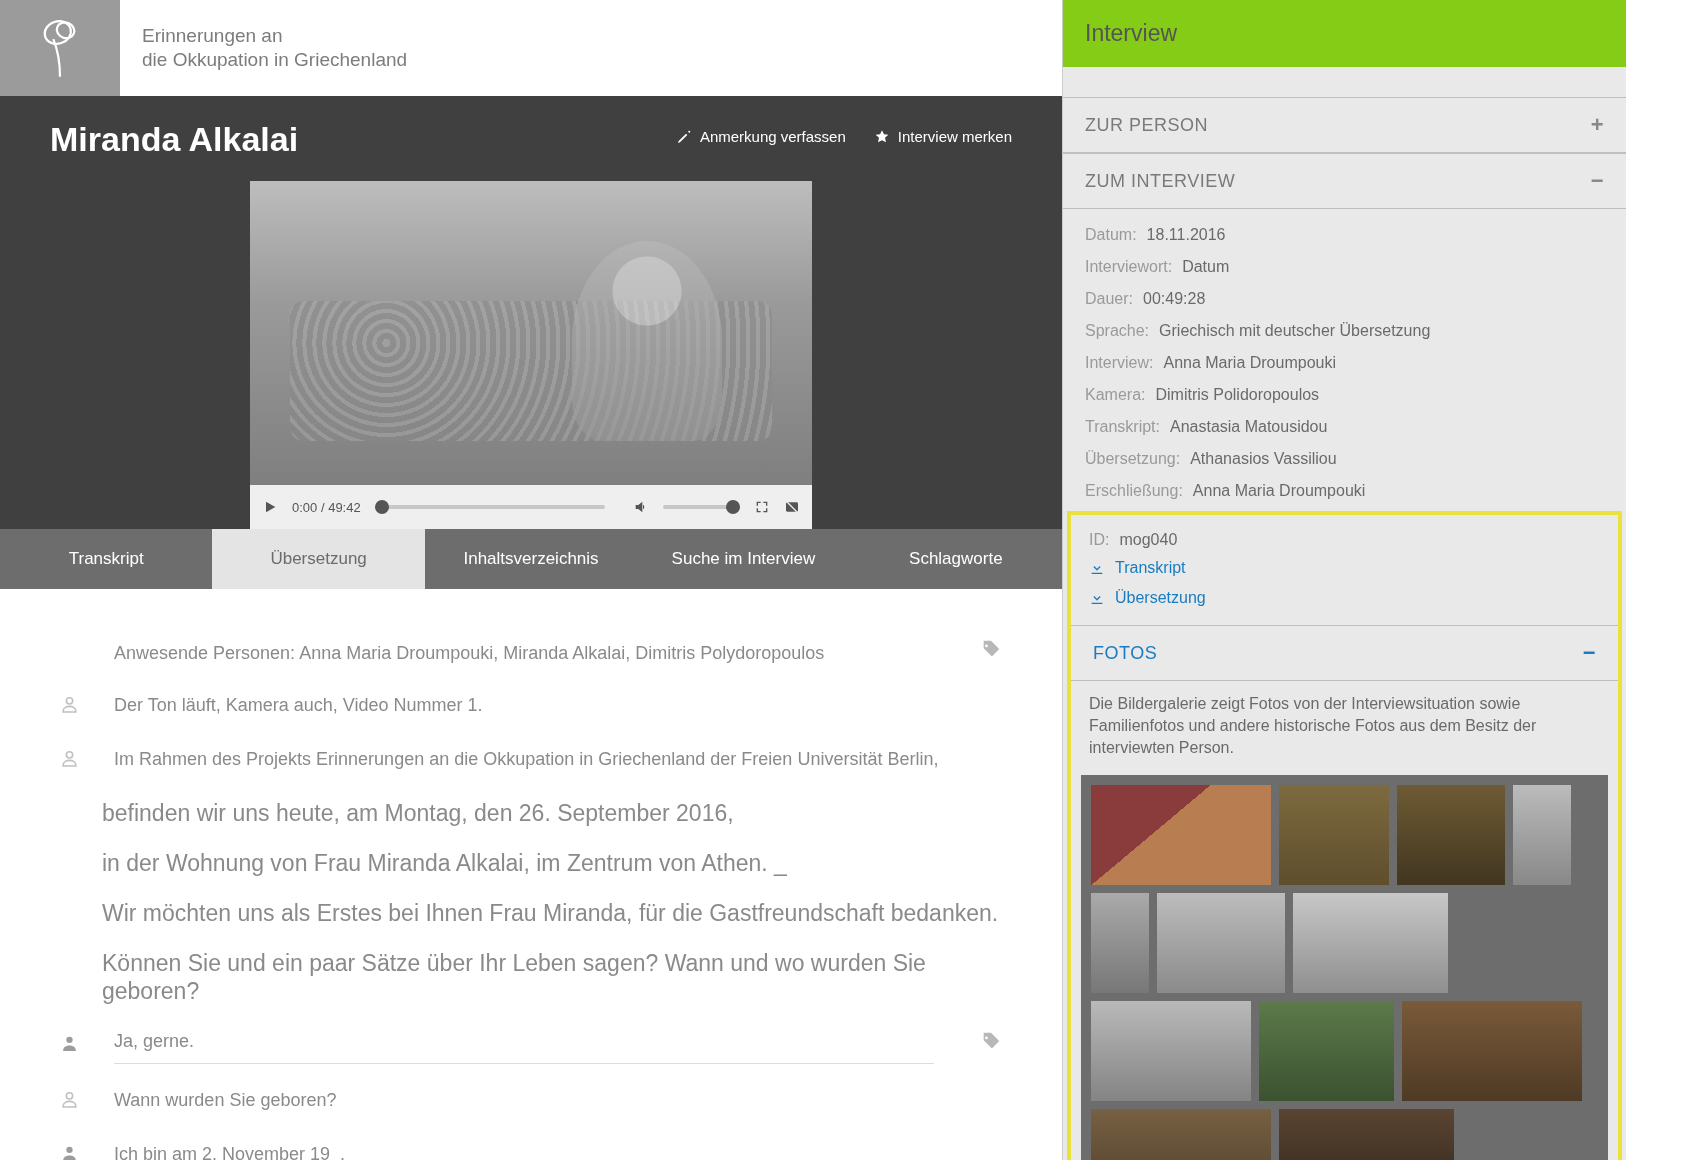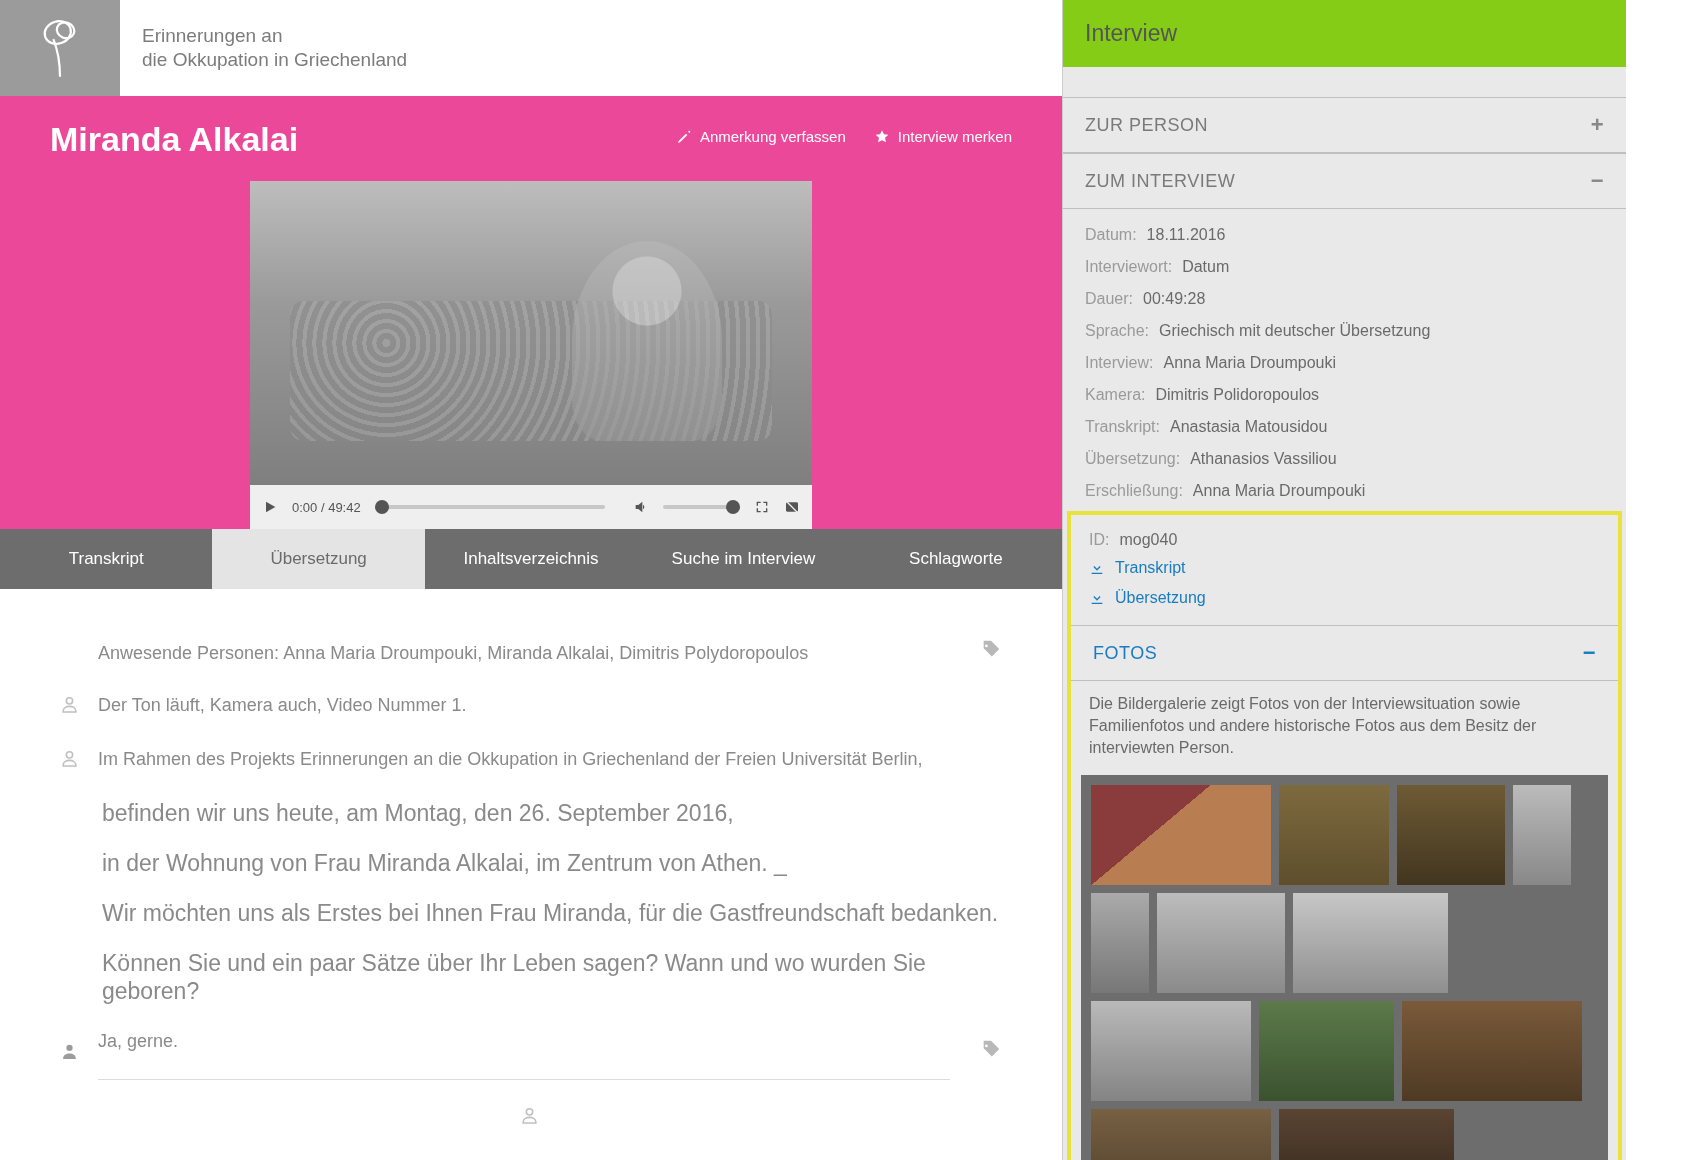--- a/index.html
+++ b/index.html
@@ -9,21 +9,21 @@
   .sidebar{width:564px;background:#e9e9e9;border-left:1px solid #ccc;}
   .cropper{width:1689px;overflow:hidden;}
 
   
   .header{height:96px;display:flex;align-items:center;padding-left:0;}
   .logo-box{width:120px;height:96px;background:#9b9b9b;display:flex;align-items:center;justify-content:center;}
   .logo-box svg{width:46px;height:62px;fill:none;stroke:#fff;stroke-width:2;}
   .site-title{margin-left:22px;color:#7c7c7c;font-size:19px;line-height:24px;}
 
   
-  .hero{background:#ec4899;padding:24px 50px 0 50px;color:#fff;}
+  .hero{background:#404040;padding:24px 50px 0 50px;color:#fff;}
   .hero-top{display:flex;justify-content:space-between;align-items:flex-start;margin-bottom:22px;}
   .person-name{font-size:34px;font-weight:600;}
   .hero-actions{display:flex;gap:28px;font-size:15px;padding-top:8px;}
   .hero-action{display:flex;align-items:center;gap:8px;cursor:pointer;}
   .hero-action svg{width:16px;height:16px;fill:#fff;}
   .video-wrap{display:flex;justify-content:center;padding-bottom:0;}
   .video-box{width:562px;background:#000;}
   .video-frame{height:304px;background:linear-gradient(180deg,#bdbdbd 0%,#9a9a9a 40%,#7f7f7f 100%);position:relative;overflow:hidden;}
   .video-frame .sofa{position:absolute;left:40px;right:40px;top:120px;height:140px;background:repeating-radial-gradient(circle at 20% 30%,#aaa 0 4px,#888 4px 10px);border-radius:14px;opacity:.5;}
   .video-frame .person{position:absolute;right:90px;top:60px;width:150px;height:200px;background:radial-gradient(circle at 50% 25%,#ddd 0 34px,transparent 35px),linear-gradient(#bbb,#999);border-radius:50% 50% 20% 20%;opacity:.55;}
@@ -35,28 +35,28 @@
   .vc-spacer{flex:1;}
   .vc-vol{width:80px;height:4px;background:#c7c7c7;border-radius:2px;position:relative;}
   .vc-vol .dot{position:absolute;right:0;top:-5px;width:14px;height:14px;background:#555;border-radius:50%;}
 
   
   .tabs{display:flex;background:#6d6d6d;color:#fff;font-size:17px;}
   .tab{flex:1;text-align:center;padding:20px 0;cursor:pointer;}
   .tab.active{background:#e4e4e4;color:#6b6b6b;}
   
   .transcript{padding:50px 60px 40px 60px;}
-  .t-row{display:flex;align-items:flex-start;gap:16px;margin-bottom:22px;color:#8a8a8a;font-size:18px;line-height:28px;justify-content:center;}
+  .t-row{display:flex;align-items:flex-start;gap:32px;margin-bottom:22px;color:#8a8a8a;font-size:18px;line-height:28px;}
   .t-icon{width:22px;flex:0 0 22px;padding-top:2px;}
   .t-icon svg{width:19px;height:22px;fill:#c0c0c0;}
   .t-icon.dark svg{fill:#9c9c9c;}
   .t-text{flex:1;}
   .t-sub{padding-left:42px;margin-bottom:22px;color:#8a8a8a;font-size:23px;line-height:28px;}
   .row-with-tag{display:flex;align-items:center;}
-  .row-with-tag .t-text-wrap{flex:1;border-bottom:1px solid #ddd;padding-bottom:24px;}
+  .row-with-tag .t-text-wrap{flex:1;border-bottom:1px solid #ddd;padding-bottom:8px;}
   .tag-icon svg{width:22px;height:22px;fill:#b8b8b8;}
 
   
   .sb-title{background:#84cc16;color:#555;font-size:23px;padding:20px 22px;}
   .sb-section{border-top:1px solid #bfbfbf;}
   .sb-head{display:flex;justify-content:space-between;align-items:center;padding:14px 22px;color:#7a7a7a;font-size:18px;letter-spacing:.5px;cursor:pointer;border-bottom:1px solid #bfbfbf;}
   .sb-head.blue{color:#1a7cc0;}
   .sb-toggle{font-size:22px;font-weight:bold;color:#888;}
   .sb-content{padding:10px 22px 4px 22px;font-size:16px;color:#7a7a7a;}
   .kv{display:flex;gap:10px;padding:7px 0;}
@@ -217,20 +217,21 @@
           <svg viewBox="0 0 24 24">
                 <path d="M21 11l-9-9H4v8l9 9 8-8zM7 6a1.5 1.5 0 1 1 0 3 1.5 1.5 0 0 1 0-3z"></path>
               </svg>
         </div>
       </div>
 
       <div class="t-row">
         <div class="t-icon"><svg viewBox="0 0 24 24">
                 <path d="M12 12a4 4 0 1 0 0-8 4 4 0 0 0 0 8zm-8 9c0-4 4-6 8-6s8 2 8 6v1H4v-1z" fill="none" stroke="#c0c0c0" stroke-width="2"></path>
               </svg></div>
+        <div class="t-text">Wann wurden Sie geboren?</div>
       </div>
 
       <div class="t-row">
         <div class="t-icon dark"><svg viewBox="0 0 24 24">
                 <path d="M12 12a4 4 0 1 0 0-8 4 4 0 0 0 0 8zm-8 9c0-4 4-6 8-6s8 2 8 6v1H4v-1z"></path>
               </svg></div>
         <div class="t-text">Ich bin am 2. November 19_.</div>
       </div>
 
     </div>

